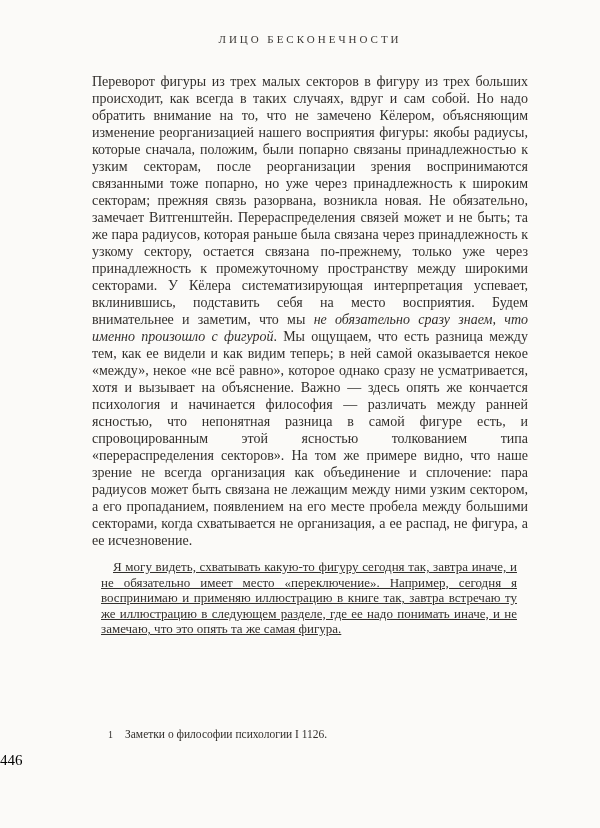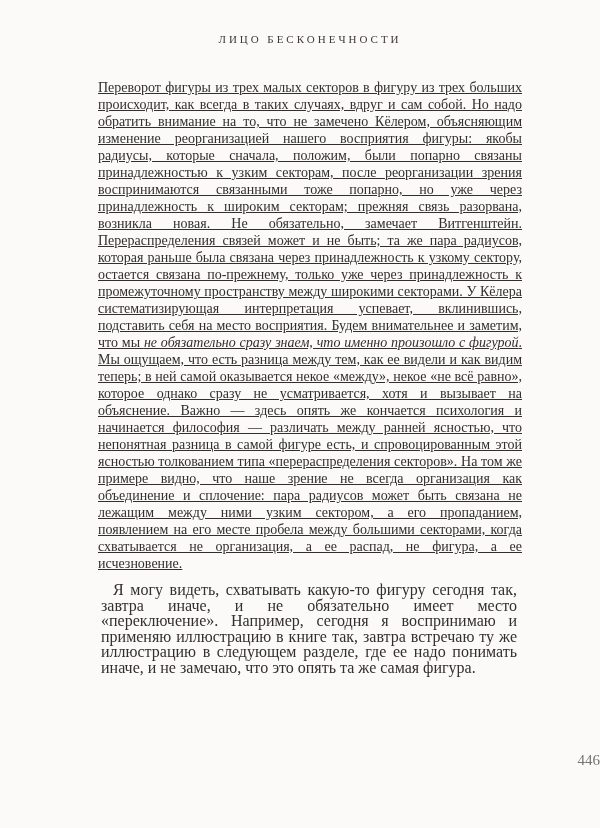--- a/index.html
+++ b/index.html
@@ -23,45 +23,45 @@
     letter-spacing: 3px;
     color: #3c3936;
   }
   .text-block {
     position: absolute;
     top: 69px;
     left: 88px;
     width: 444px;
   }
   .para {
-    margin: 10px;
+    margin: 4px;
     font-size: 14px;
     line-height: 17px;
     text-align: justify;
     hyphens: auto;
-    text-decoration: underline;
     -webkit-hyphens: auto;
   }
   .para.indent { text-indent: 20px; }
   .para em { font-style: italic; }
   .fn-ref {
     font-size: 9px;
     line-height: 0;
     vertical-align: super;
     margin-left: 2px;
     margin-right: 1px;
   }
   blockquote.quote {
     margin: 10px 15px 12px 13px;
     padding: 0;
-    font-size: 16px;
+    font-size: 13px;
     line-height: 15.5px;
     text-align: justify;
     text-indent: 12px;
     hyphens: auto;
+    text-decoration: underline;
     -webkit-hyphens: auto;
   }
   .footnote {
     position: absolute;
     top: 727px;
     left: 88px;
     width: 444px;
     font-size: 11.5px;
     line-height: 14px;
   }
@@ -69,38 +69,39 @@
     display: inline-block;
     margin-left: 20px;
     margin-right: 12px;
     font-size: 10px;
   }
   .page-number {
     position: absolute;
     top: 752px;
     left: 0;
     width: 600px;
-    text-align: right;
+    text-align: left;
     font-size: 15px;
-    color: #737373;
+    color: #000000;
   }
 </style>
 </head>
 <body>
 
 <div class="page">
 
   <div class="running-head">ЛИЦО БЕСКОНЕЧНОСТИ</div>
 
   <div class="text-block">
 
     <p class="para"><span>Переворот фигуры из трех малых секторов в фигуру из трех больших происходит, как всегда в таких случаях, вдруг и сам собой. Но надо обратить внимание на то, что не замечено Кёлером, объясняющим изменение реорганизацией нашего восприятия фигуры: якобы радиусы, которые сначала, положим, были попарно связаны принадлежностью к узким секторам, после реорганизации зрения воспринимаются связанными тоже попарно, но уже через принадлежность к широким секторам; прежняя связь разорвана, возникла новая. Не обязательно, замечает Витгенштейн. Перераспределения связей может и не быть; та же пара радиусов, которая раньше была связана через принадлежность к узкому сектору, остается связана по-прежнему, только уже через принадлежность к промежуточному пространству между широкими секторами. У Кёлера систематизирующая интерпретация успевает, вклинившись, подставить себя на место восприятия. Будем внимательнее и заметим, что мы </span><em>не обязательно сразу знаем, что именно произошло с фигурой</em><span>. Мы ощущаем, что есть разница между тем, как ее видели и как видим теперь; в ней самой оказывается некое «между», некое «не всё равно», которое однако сразу не усматривается, хотя и вызывает на объяснение. Важно — здесь опять же кончается психология и начинается философия — различать между ранней ясностью, что непонятная разница в самой фигуре есть, и спровоцированным этой ясностью толкованием типа «перераспределения секторов». На том же примере видно, что наше зрение не всегда организация как объединение и сплочение: пара радиусов может быть связана не лежащим между ними узким сектором, а его пропаданием, появлением на его месте пробела между большими секторами, когда схватывается не организация, а ее распад, не фигура, а ее исчезновение.</span></p>
 
 
     <blockquote class="quote">Я могу видеть, схватывать какую-то фигуру сегодня так, завтра иначе, и не обязательно имеет место «переключение». Например, сегодня я воспринимаю и применяю иллюстрацию в книге так, завтра встречаю ту же иллюстрацию в следующем разделе, где ее надо понимать иначе, и не замечаю, что это опять та же самая фигура.</blockquote>
 
 
   </div>
 
+  <div class="footnote"><span class="fn-marker">1</span><span class="fn-text">Заметки о философии психологии I 1126.</span></div>
 
   <div class="page-number">446</div>
 
 </div>
 
 </body></html>

